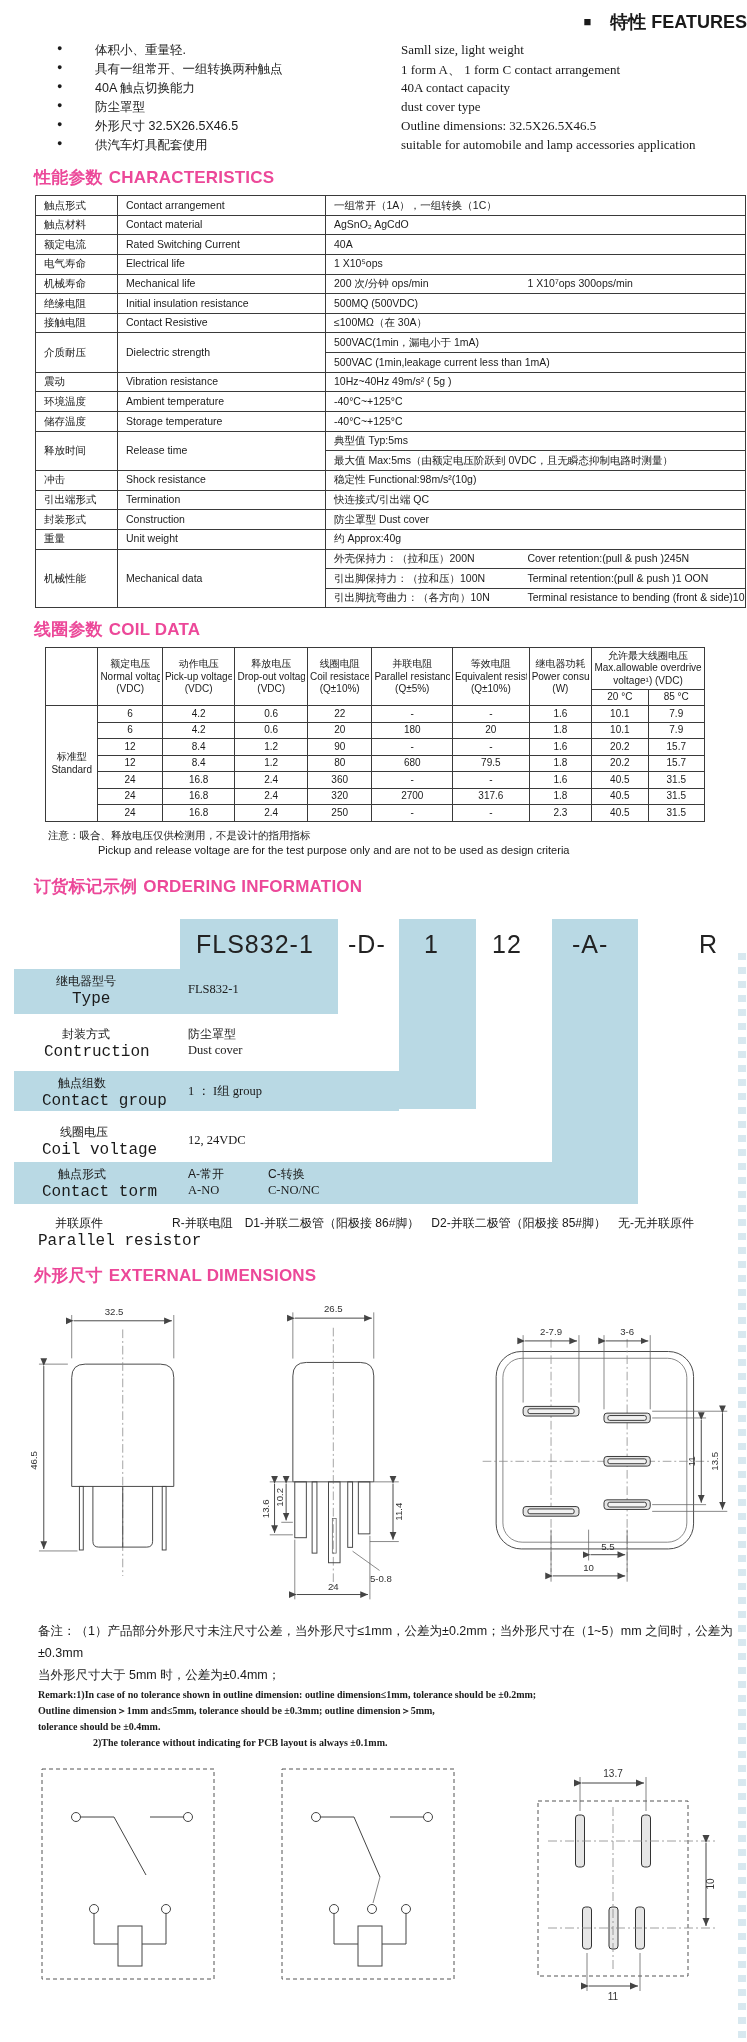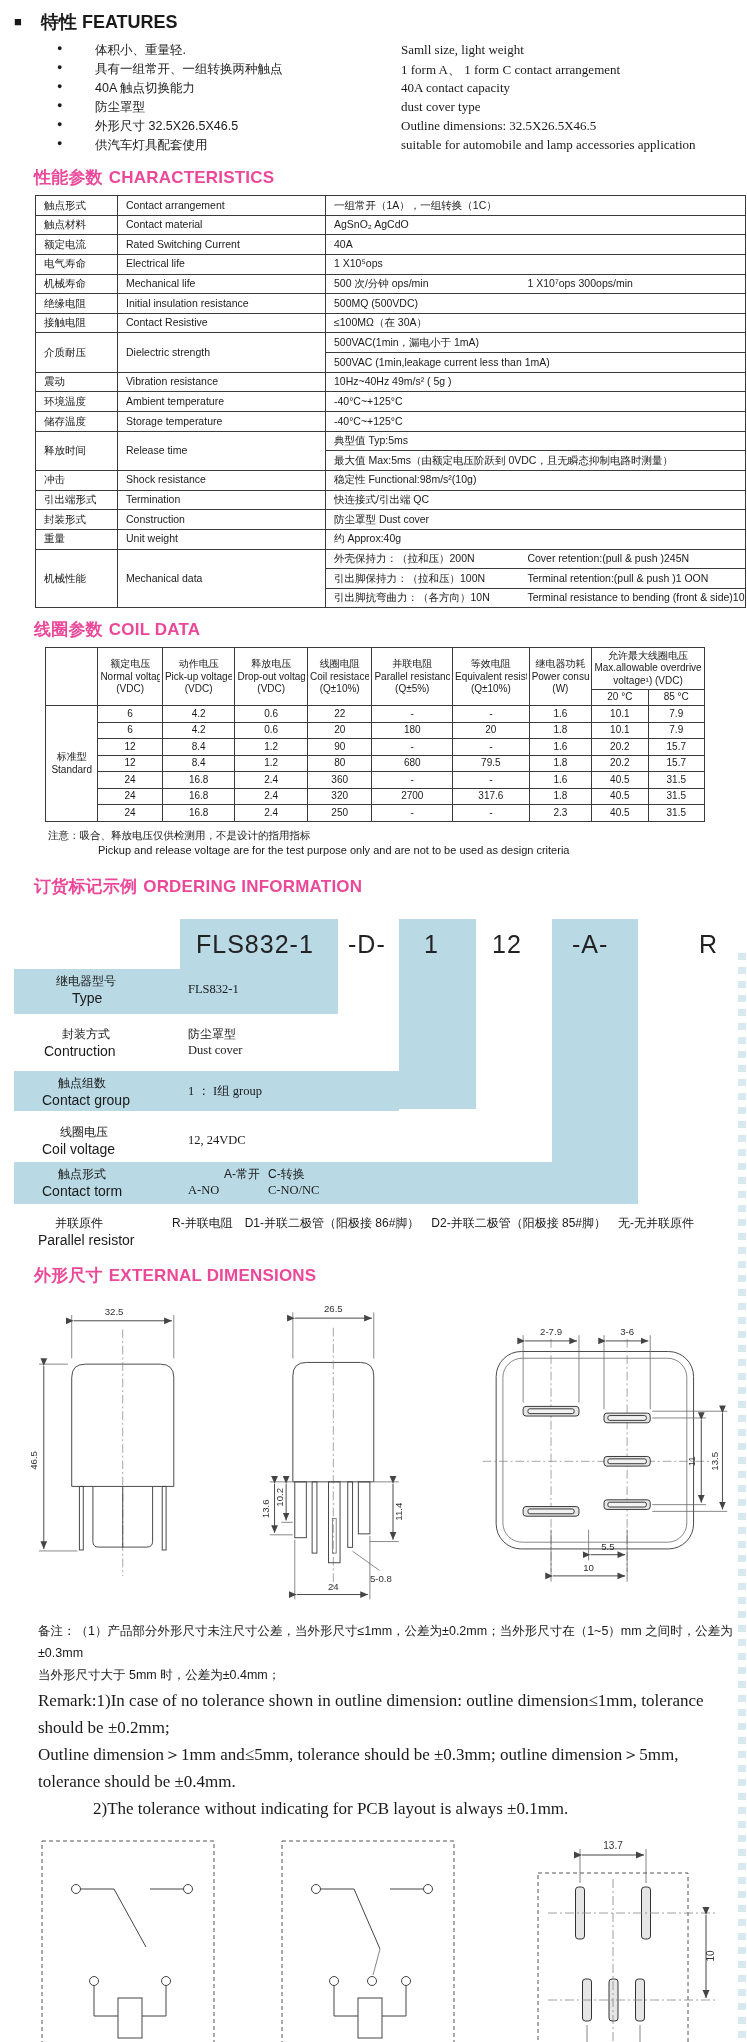--- a/index.html
+++ b/index.html
@@ -2,21 +2,21 @@
 <html><head>
 <meta charset="utf-8">
 <style>
   html,body{margin:0;padding:0;background:#fff;}
   #page{position:relative;width:747px;height:2042px;overflow:hidden;background:#fff;
         font-family:"Liberation Sans",sans-serif;color:#1a1a1a;}
   
   .sec-head{font-weight:bold;font-size:17px;color:#ec4899;margin:10px 0 6px 34px;letter-spacing:.2px;}
   .sec-head .cn{margin-right:6px;}
   
-  .features{padding:8px 12px 0 0;}
+  .features{padding:8px 0 0 0;text-align:right;}
   .feat-head{font-weight:bold;font-size:18px;margin:2px 0 8px 14px;}
   .feat-head .sq{font-size:13px;vertical-align:2px;margin-right:14px;}
   .feat-row{position:relative;height:19px;font-size:12.5px;}
   .feat-row .bullet{position:absolute;left:57px;top:1px;font-size:9px;}
   .feat-row .cn{position:absolute;left:95px;top:0;}
   .feat-row .en{position:absolute;left:385px;top:0;font-family:"Liberation Serif",serif;font-size:13px;margin-left:16px;}
   
   table.char{border-collapse:collapse;margin:4px 0 0 35px;width:710px;table-layout:fixed;}
   table.char td{border:1px solid #3a3a3a;font-size:10.5px;padding:2.5px 8px;line-height:1.3;
                 vertical-align:middle;overflow:hidden;white-space:nowrap;}
@@ -27,36 +27,36 @@
   table.coil td,table.coil th{border:1px solid #3a3a3a;font-size:10px;font-weight:normal;
         text-align:center;padding:1.5px 2px;line-height:1.25;vertical-align:middle;}
   table.coil .hd div{white-space:nowrap;overflow:hidden;}
   .note{margin:6px 0 0 48px;font-size:10.5px;line-height:1.45;}
   .note .en{margin-left:50px;font-size:11px;}
   
   .ladder{position:relative;height:348px;margin-top:16px;}
   .ladder .band{position:absolute;background:#b9d9e4;}
   .ladder .codetxt{position:absolute;font-size:25px;color:#222;letter-spacing:1px;}
   .ladder .lbl-cn{position:absolute;font-size:12px;}
-  .ladder .lbl-en{position:absolute;font-size:14px;font-family:Liberation Sans, sans-serif;}
+  .ladder .lbl-en{position:absolute;font-size:16px;font-family:Liberation Mono, monospace;}
   .ladder .val{position:absolute;font-size:12.5px;font-family:"Liberation Serif",serif;}
   
   .drawings{display:flex;align-items:flex-start;margin:6px 0 0 12px;height:318px;}
   svg text.dim{font-family:"Liberation Sans",sans-serif;font-size:10px;fill:#333;}
   svg .ln{stroke:#444;stroke-width:1;fill:none;}
   svg .thin{stroke:#666;stroke-width:.8;fill:none;}
   svg .cl{stroke:#888;stroke-width:.8;fill:none;stroke-dasharray:9 3 2 3;}
   svg .dash{stroke:#555;stroke-width:1;fill:none;stroke-dasharray:4 3;}
   svg .pad{fill:#e6e6e6;stroke:#333;stroke-width:1;}
   svg .padb{fill:#f2f2f2;stroke:#333;stroke-width:1;}
   
   .remarks{margin:10px 0 0 38px;}
   .remarks .cn{font-size:12.5px;line-height:1.75;}
   .remarks .cn.ind{margin-left:55px;}
-  .remarks .en{font-family:"Liberation Serif",serif;font-size:17px;line-height:1.6;}
+  .remarks .en{font-family:"Liberation Serif",serif;font-size:10px;line-height:1.6;font-weight:bold;}
   .remarks .en.ind{margin-left:55px;}
   
   .schem-row{display:flex;margin:8px 0 0 28px;}
   .schem{margin-right:40px;text-align:center;}
   .edge-strip{position:absolute;right:1px;top:948px;width:8px;height:1090px;
       background:repeating-linear-gradient(0deg,#cfe3ec 0 7px,#ffffff 7px 14px);opacity:.8;}
 </style>
 </head>
 <body>
 
@@ -128,21 +128,21 @@
       <tr>
           <td>电气寿命</td>
           <td>Electrical life</td>
           <td>1 X10⁵ops</td>
         </tr>
       <tr>
           <td>机械寿命</td>
           <td>Mechanical life</td>
         <td>
             <div class="split">
-              <span class="a">500 次/分钟 ops/min</span>
+              <span class="a">200 次/分钟 ops/min</span>
               <span class="b">1 X10⁷ops 300ops/min</span>
             </div>
           </td>
         </tr>
       <tr>
           <td>绝缘电阻</td>
           <td>Initial insulation resistance</td>
           <td>500MQ (500VDC)</td>
         </tr>
       <tr>
@@ -414,21 +414,21 @@
     <div class="lbl-cn" style="left:58px;top:161px;">触点组数</div>
     <div class="lbl-en" style="left:42px;top:178px;">Contact group</div>
     <div class="val" style="left:188px;top:169px;">1 ： I组 group</div>
 
     <div class="lbl-cn" style="left:60px;top:210px;">线圈电压</div>
     <div class="lbl-en" style="left:42px;top:227px;">Coil voltage</div>
     <div class="val" style="left:188px;top:219px;">12, 24VDC</div>
 
     <div class="lbl-cn" style="left:58px;top:252px;">触点形式</div>
     <div class="lbl-en" style="left:42px;top:269px;">Contact torm</div>
-    <div class="lbl-cn" style="left:188px;top:252px;margin-left:36px;">A-常开</div>
+    <div class="lbl-cn" style="left:188px;top:252px;">A-常开</div>
     <div class="val" style="left:188px;top:269px;">A-NO</div>
     <div class="lbl-cn" style="left:268px;top:252px;">C-转换</div>
     <div class="val" style="left:268px;top:269px;">C-NO/NC</div>
 
     <div class="lbl-cn" style="left:55px;top:301px;">并联原件</div>
     <div class="lbl-en" style="left:38px;top:318px;">Parallel resistor</div>
     <div class="lbl-cn" style="left:172px;top:301px;width:555px;white-space:nowrap;overflow:hidden;">R-并联电阻　D1-并联二极管（阳极接 86#脚）　D2-并联二极管（阳极接 85#脚）　无-无并联原件</div>
   </div>
 
   <div class="sec-head" style="margin-top:2px">

